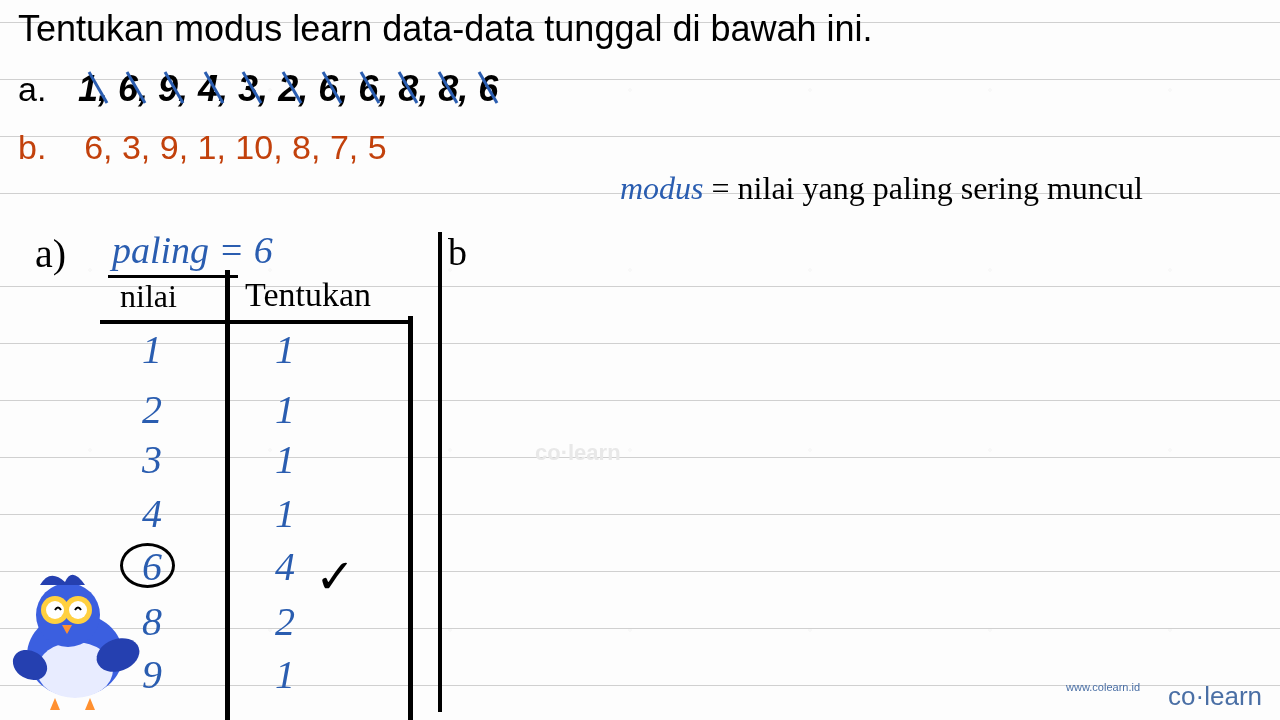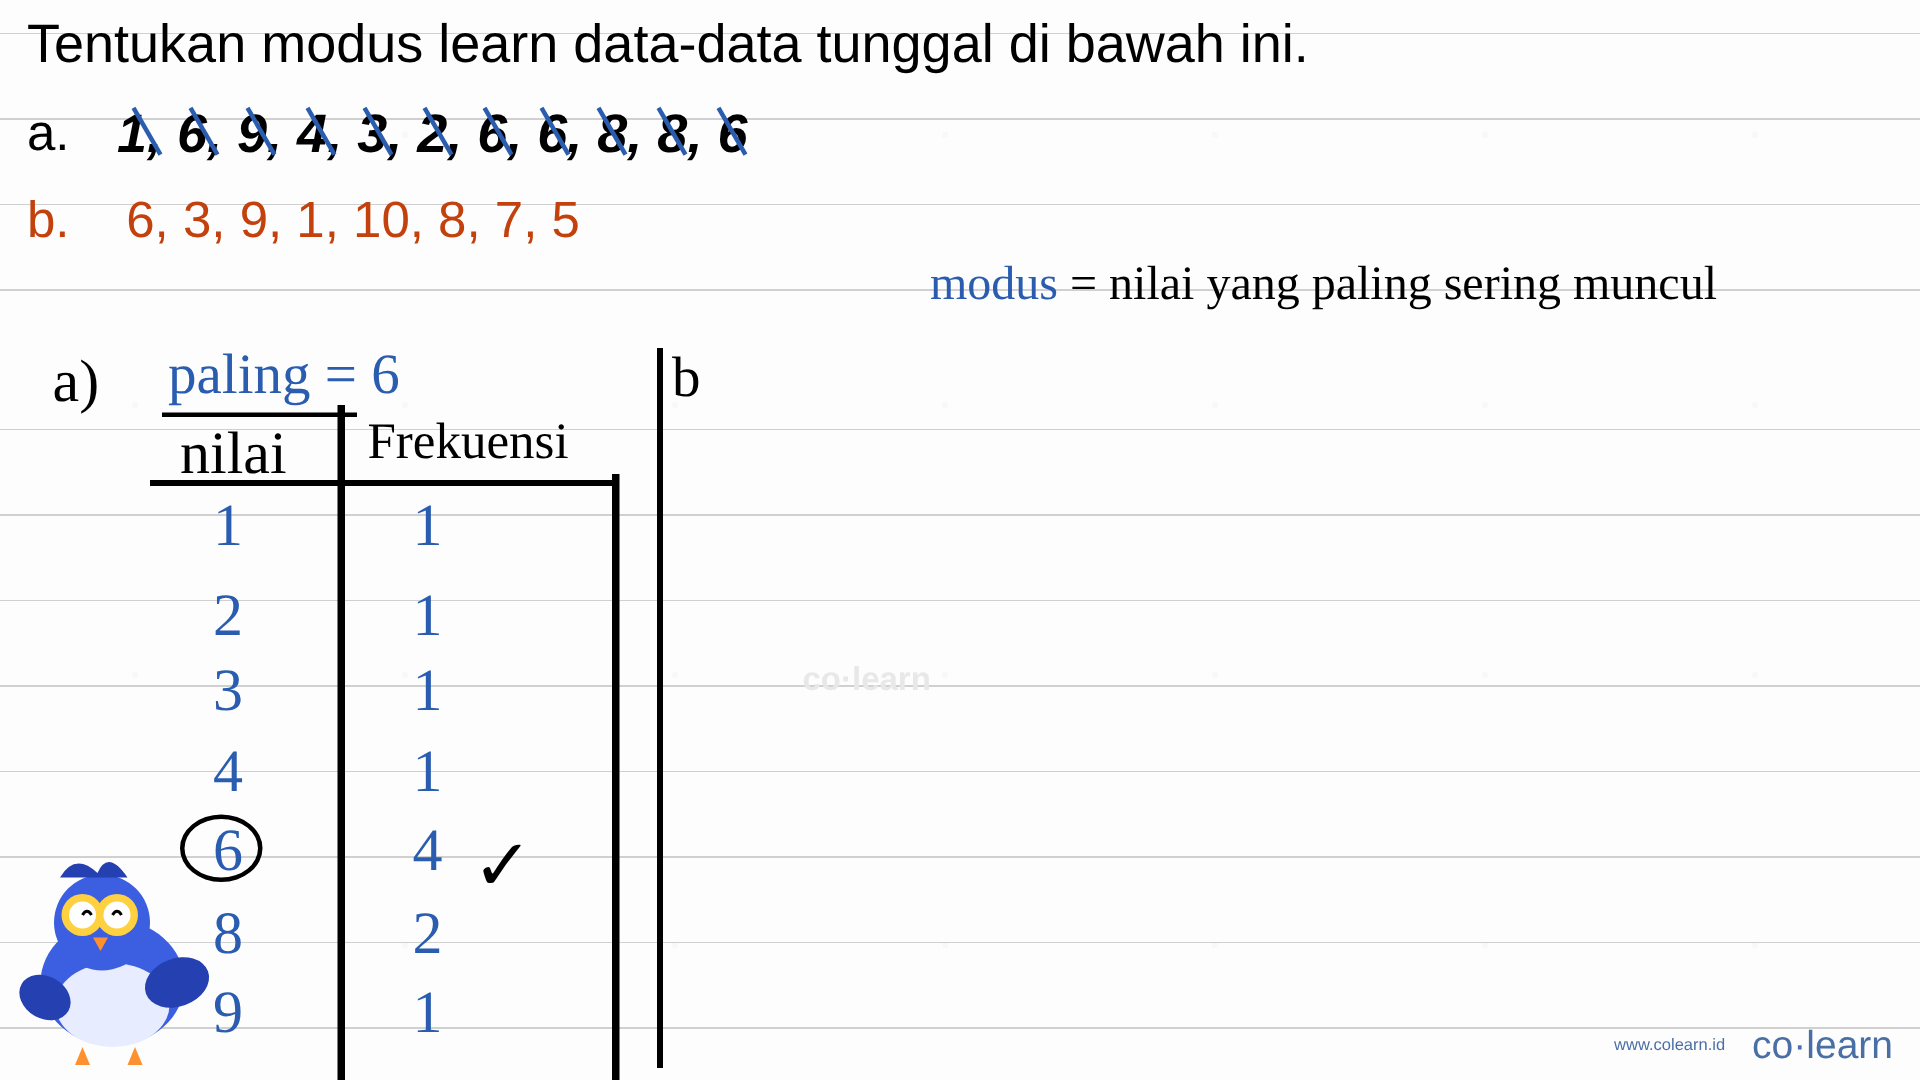--- a/index.html
+++ b/index.html
@@ -75,21 +75,21 @@
       top: 128px;
       left: 18px;
       font-size: 34px;
       color: #c2410c;
       font-weight: normal;
     }
     .handwritten {
       font-family: 'Comic Sans MS', cursive;
       color: #000;
     }
-    .hw-blue { color: #2a5db0; }
+    .hw-blue { color: #2a5db0; font-style: italic; }
     .modus-def {
       position: absolute;
       top: 170px;
       left: 620px;
       font-size: 32px;
     }
     .part-a-label {
       position: absolute;
       top: 230px;
       left: 35px;
@@ -117,21 +117,21 @@
     }
     .table-area {
       position: absolute;
       top: 278px;
       left: 110px;
     }
     .col-header-nilai {
       position: absolute;
       top: 0;
       left: 10px;
-      font-size: 40px;
+      font-size: 32px;
     }
     .col-header-freq {
       position: absolute;
       top: -2px;
       left: 135px;
       font-size: 34px;
     }
     .hline-header {
       position: absolute;
       top: 42px;
@@ -191,22 +191,22 @@
       bottom: 10px;
       left: 0px;
       width: 150px;
       height: 150px;
     }
     .footer {
       position: absolute;
       bottom: 8px;
       right: 18px;
       display: flex;
-      align-items: center;
-      gap: 18px;
+      align-items: flex-start;
+      gap: 28px;
     }
     .footer-url {
       font-size: 11px;
       color: #4a6fa5;
     }
     .footer-logo {
       font-size: 26px;
       color: #4a6fa5;
       font-weight: normal;
     }
@@ -258,21 +258,21 @@
 <div class="modus-eq handwritten hw-blue">
   <span>paling = </span><span>6</span>
 </div>
 <div class="underline-modus"></div>
 
 <div class="part-b-label handwritten">b</div>
 <div class="vline3"></div>
 
 <div class="table-area">
   <div class="col-header-nilai handwritten">nilai</div>
-  <div class="col-header-freq handwritten">Frekuensi</div>
+  <div class="col-header-freq handwritten">Tentukan</div>
   <div class="hline-header"></div>
   <div class="vline1"></div>
   <div class="vline2"></div>
 
   <div class="table-row handwritten hw-blue nilai-col" style="top:48px;">1</div>
   <div class="table-row handwritten hw-blue freq-col" style="top:48px;">1</div>
 
   <div class="table-row handwritten hw-blue nilai-col" style="top:108px;">2</div>
   <div class="table-row handwritten hw-blue freq-col" style="top:108px;">1</div>
 

